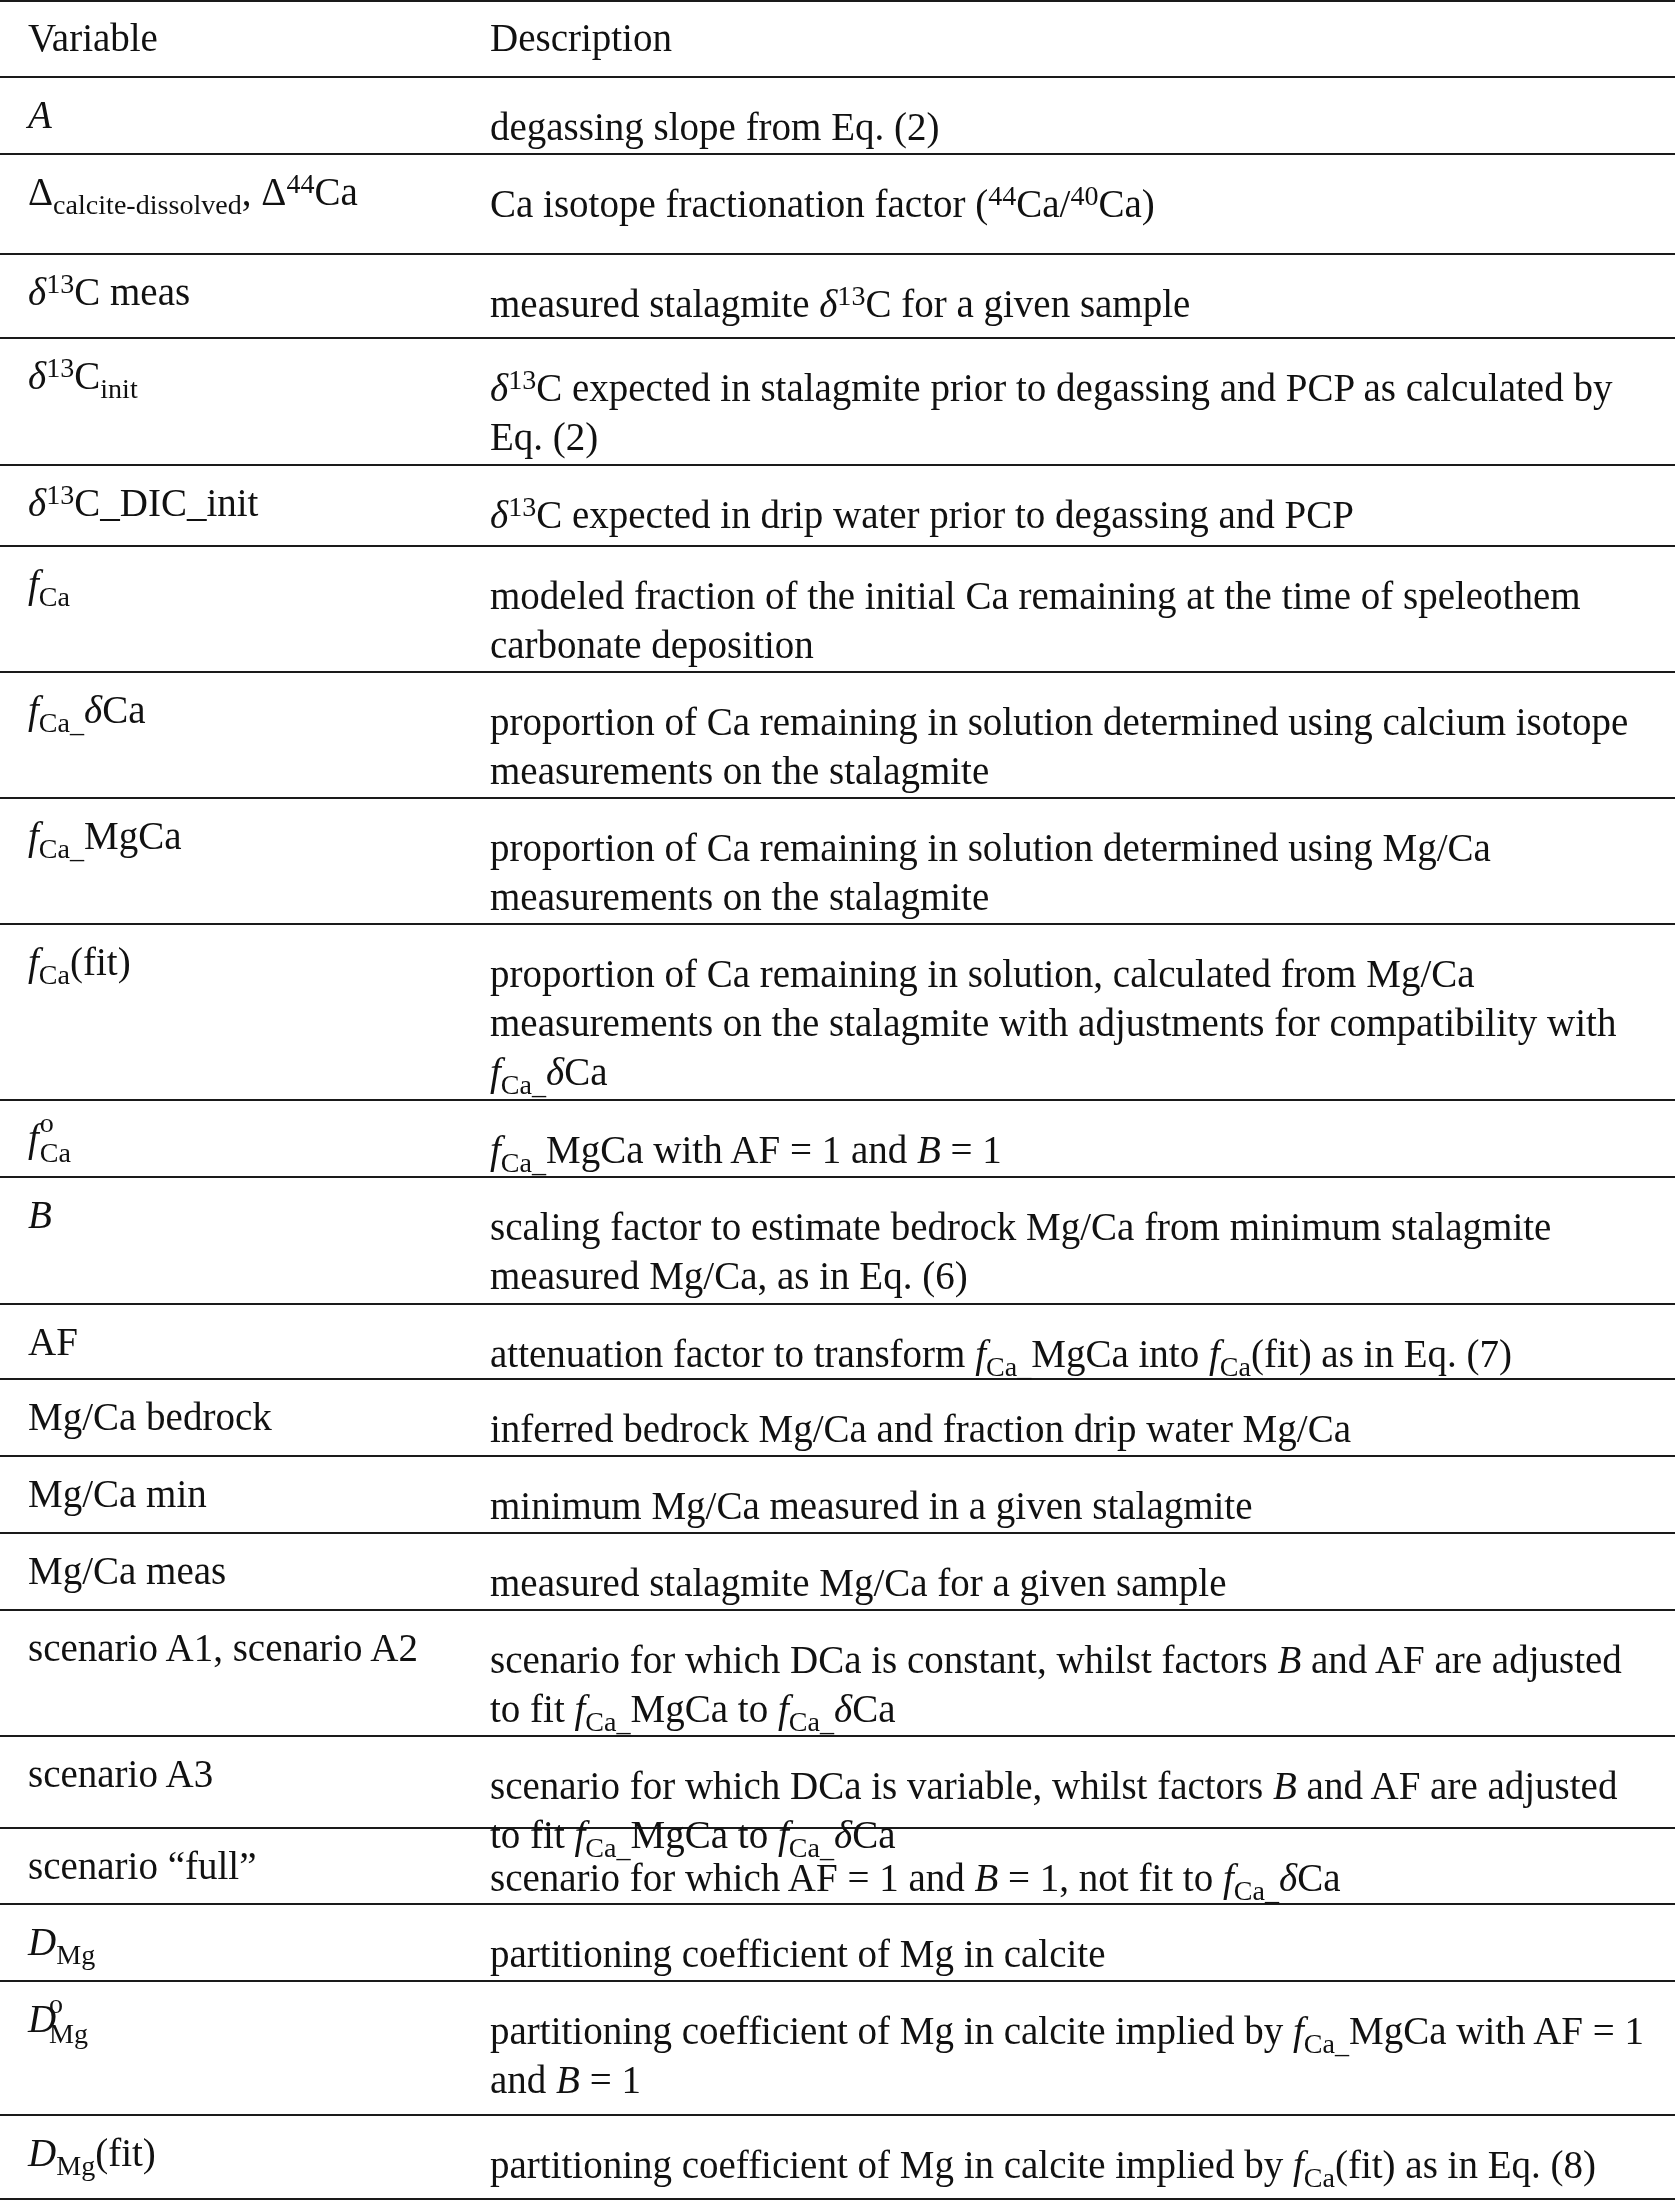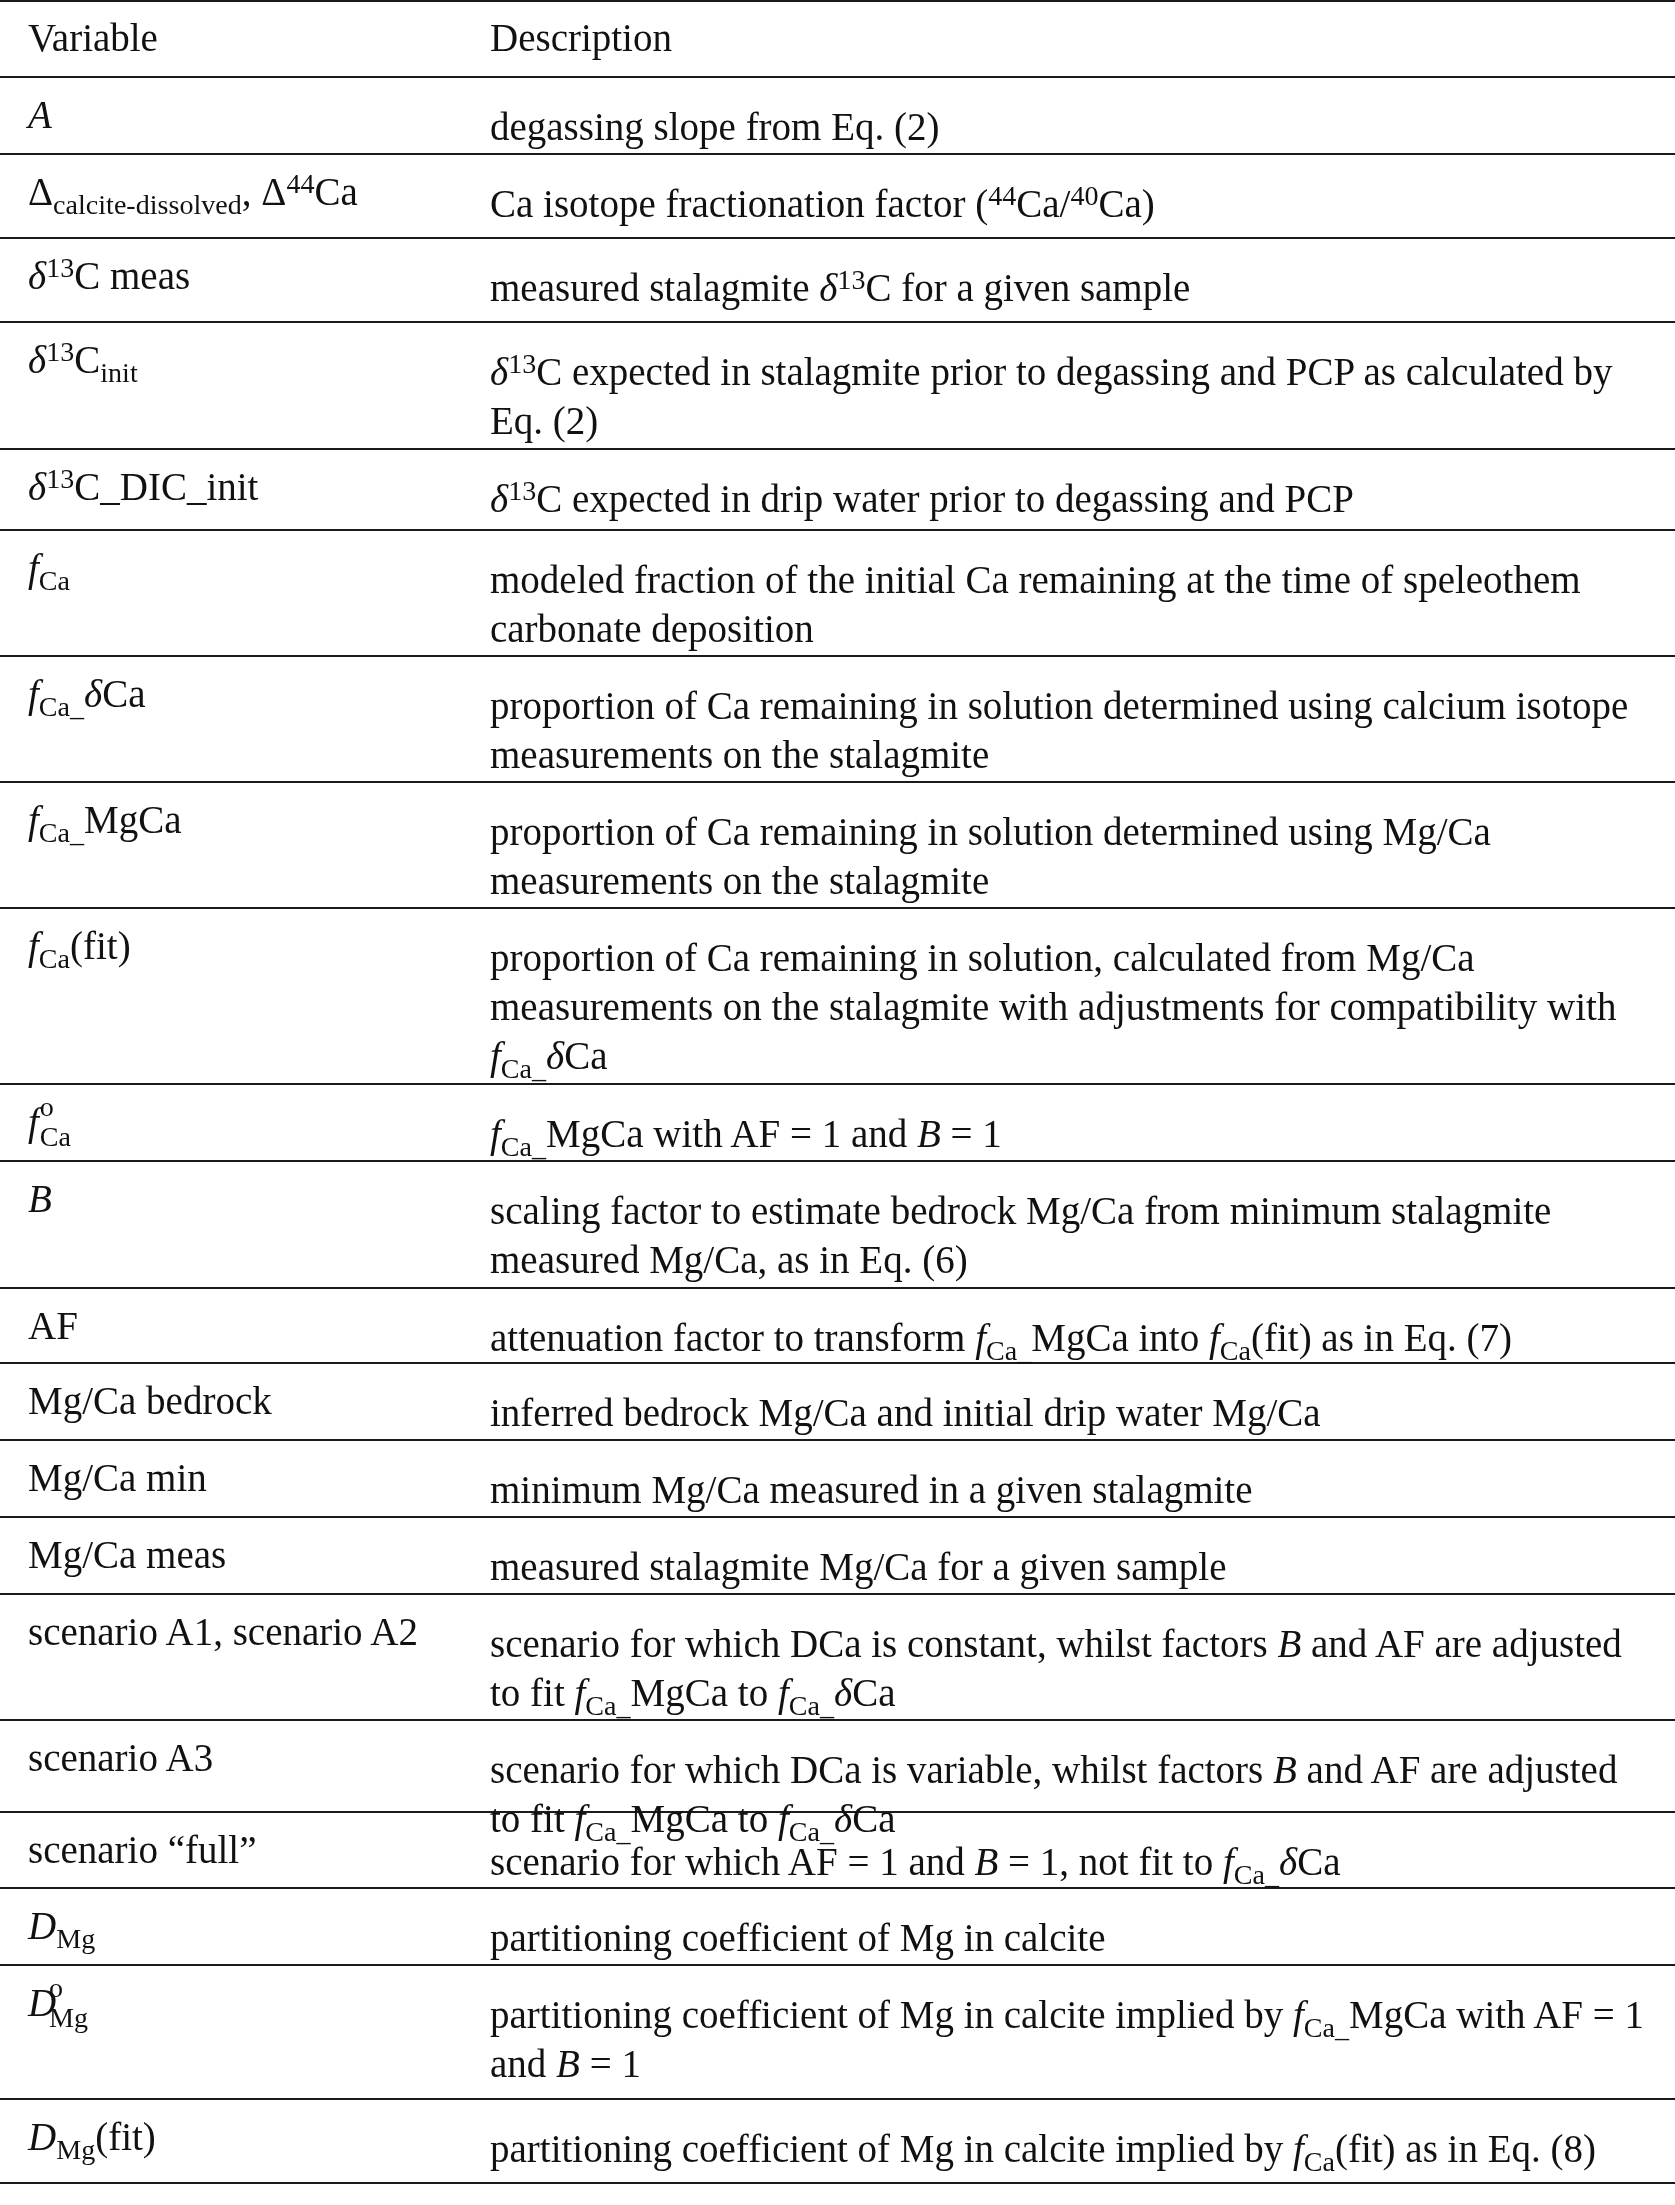--- a/index.html
+++ b/index.html
@@ -36,21 +36,21 @@
   <div class="row first header" style="height:78px">
     <div class="cell var">Variable</div>
     <div class="cell desc">Description</div>
   </div>
 
   <div class="row" style="height:77px">
     <div class="cell var"><i>A</i></div>
     <div class="cell desc">degassing slope from Eq. (2)</div>
   </div>
 
-  <div class="row" style="height:84px">
+  <div class="row" style="height:100px">
     <div class="cell var"><span>Δ</span><sub>calcite-dissolved</sub><span>, </span><span>Δ</span><sup>44</sup><span>Ca</span></div>
     <div class="cell desc"><span>Ca isotope fractionation factor (</span><sup>44</sup><span>Ca/</span><sup>40</sup><span>Ca)</span></div>
   </div>
 
   <div class="row" style="height:84px">
     <div class="cell var"><i>δ</i><sup>13</sup><span>C meas</span></div>
     <div class="cell desc"><span>measured stalagmite </span><i>δ</i><sup>13</sup><span>C for a given sample</span></div>
   </div>
 
   <div class="row" style="height:127px">
@@ -93,21 +93,21 @@
     <div class="cell desc">scaling factor to estimate bedrock Mg/Ca from minimum stalagmite measured Mg/Ca, as in Eq. (6)</div>
   </div>
 
   <div class="row" style="height:75px">
     <div class="cell var">AF</div>
     <div class="cell desc"><span>attenuation factor to transform </span><i>f</i><sub><span>Ca</span><span>_</span></sub><span>MgCa into </span><i>f</i><sub>Ca</sub><span>(fit) as in Eq. (7)</span></div>
   </div>
 
   <div class="row" style="height:77px">
     <div class="cell var">Mg/Ca bedrock</div>
-    <div class="cell desc">inferred bedrock Mg/Ca and initial drip water Mg/Ca</div>
+    <div class="cell desc">inferred bedrock Mg/Ca and fraction drip water Mg/Ca</div>
   </div>
 
   <div class="row" style="height:77px">
     <div class="cell var">Mg/Ca min</div>
     <div class="cell desc">minimum Mg/Ca measured in a given stalagmite</div>
   </div>
 
   <div class="row" style="height:77px">
     <div class="cell var">Mg/Ca meas</div>
     <div class="cell desc">measured stalagmite Mg/Ca for a given sample</div>

